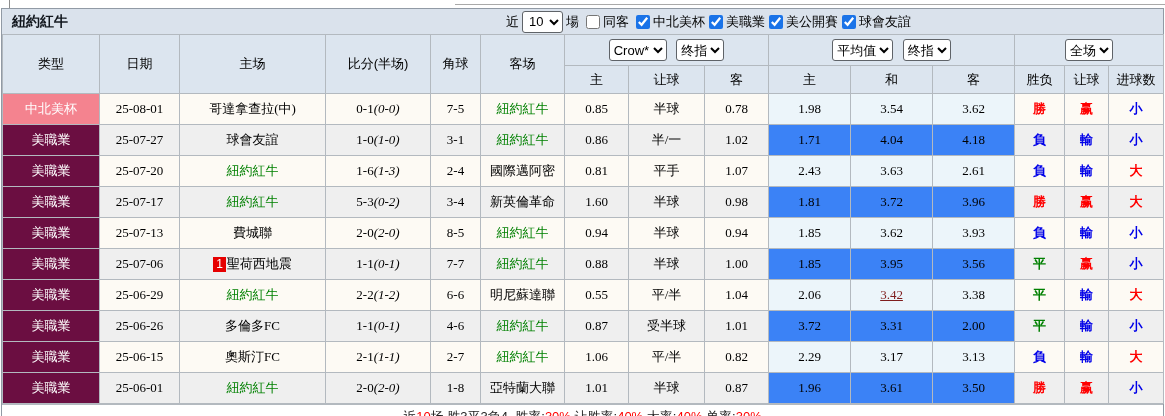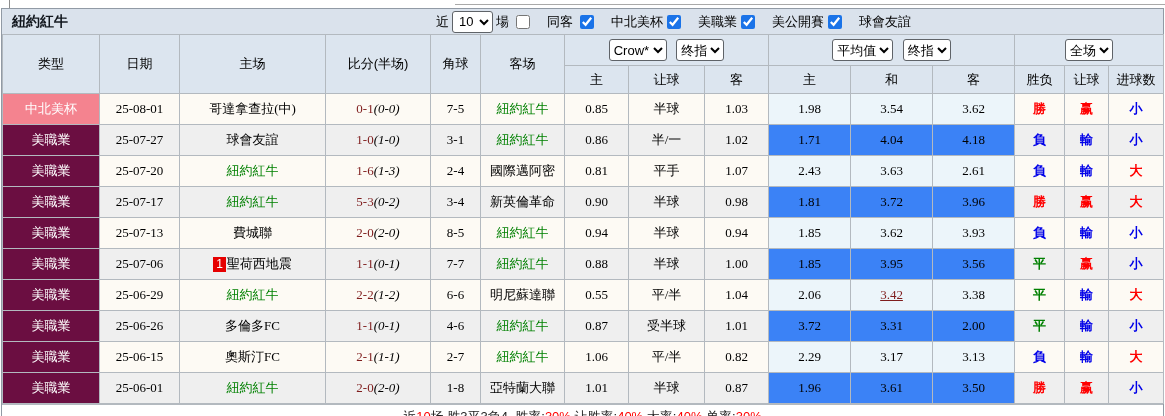--- a/index.html
+++ b/index.html
@@ -9,39 +9,39 @@
   .top-strip{position:relative;height:8px;background:#fff;}
   .top-strip .hline{position:absolute;top:4px;left:455px;right:0;border-top:1px solid #a9a9a9;}
   .top-strip .vtick{position:absolute;top:0;left:9px;height:8px;border-left:1px solid #8d8d8d;}
 
   .panel{width:1161px;margin-left:1px;border:1px solid #919aa5;background:#fff;}
 
   .titlebar{height:25px;background:#dae2ec;display:flex;align-items:center;padding:0 0 0 10px;}
   .titlebar .title{font-weight:bold;font-size:14px;color:#10151c;}
   .controls{margin-left:auto;margin-right:252px;display:flex;align-items:center;gap:3px;font-size:13px;color:#000;}
   .controls select{font-size:13px;height:22px;background:#fff;border:1px solid #5f6368;border-radius:3px;padding:0 2px;font-family:"Liberation Sans",sans-serif;}
-  .controls label{display:inline-flex;align-items:center;gap:16px;cursor:pointer;}
+  .controls label{display:inline-flex;align-items:center;gap:2px;cursor:pointer;}
   input[type=checkbox]{width:14px;height:14px;accent-color:#1a73e8;margin:0 1px 0 4px;}
   .lg-filters{display:inline-flex;align-items:center;}
 
   table{border-collapse:collapse;table-layout:fixed;width:100%;text-align:center;
         font-family:"Liberation Serif","DejaVu Serif",serif;font-size:13px;color:#000;}
   th,td{border:1px solid #b3b9bf;overflow:hidden;white-space:nowrap;}
   thead th{background:#dce5ef;font-weight:normal;font-family:"Liberation Sans",sans-serif;font-size:13px;}
   thead tr.hd-top th{height:28px;}
   thead tr.hd-bot th{height:25px;}
   thead select{font-size:13px;height:22px;background:#fff;border:1px solid #5f6368;border-radius:3px;margin:3px 3px;font-family:"Liberation Sans",sans-serif;}
   tbody td{height:28px;}
   tr.r-odd td{background:#fdfaf4;}
   tr.r-even td{background:#efefef;}
   tr.r-odd td.avg{background:#ecf5fa;}
   tr.r-even td.avg{background:#3b82f6;}
   td.type{color:#fff;font-family:"Liberation Sans",sans-serif;font-size:13px;}
   .team-green{color:#008000;}
-  .score-main{color:#7f1d1d;}
+  .score-main{color:#000000;}
   .score-half{color:#000;font-style:italic;}
   .rank-badge{display:inline-block;background:#e60000;color:#fff;font-size:12px;line-height:15px;
               padding:0 3px;margin-right:1px;font-family:"Liberation Sans",sans-serif;}
   .c-red{color:#ff0000;font-weight:bold;}
   .c-blue{color:#0000e8;font-weight:bold;}
   .c-green{color:#008000;font-weight:bold;}
   .odds-link{color:#7f1d1d;text-decoration:underline;cursor:pointer;}
 
   .summary{height:23px;line-height:23px;text-align:center;font-size:13px;border-top:1px solid #b3b9bf;background:#fff;}
   .seg-red{color:#ff0000;}
@@ -131,21 +131,21 @@
     <tbody>
         <tr class="r-odd">
           <td class="type" style="background: rgb(244, 131, 143);">中北美杯</td>
           <td>25-08-01</td>
           <td>哥達拿查拉(中)</td>
           <td><span class="score-main">0-1</span><span class="score-half">(0-0)</span></td>
           <td>7-5</td>
           <td class="team-green">紐約紅牛</td>
           <td>0.85</td>
           <td>半球</td>
-          <td>1.03</td>
+          <td>0.78</td>
           <td class="avg">1.98</td>
           <td class="avg">3.54</td>
           <td class="avg">3.62</td>
           <td class="c-red">勝</td>
           <td class="c-red">赢</td>
           <td class="c-blue">小</td>
         </tr>
         <tr class="r-even">
           <td class="type" style="background: rgb(107, 14, 65);">美職業</td>
           <td>25-07-27</td>
@@ -180,21 +180,21 @@
           <td class="c-blue">輸</td>
           <td class="c-red">大</td>
         </tr>
         <tr class="r-even">
           <td class="type" style="background: rgb(107, 14, 65);">美職業</td>
           <td>25-07-17</td>
           <td class="team-green">紐約紅牛</td>
           <td><span class="score-main">5-3</span><span class="score-half">(0-2)</span></td>
           <td>3-4</td>
           <td>新英倫革命</td>
-          <td>0.90</td>
+          <td>1.60</td>
           <td>半球</td>
           <td>0.98</td>
           <td class="avg">1.81</td>
           <td class="avg">3.72</td>
           <td class="avg">3.96</td>
           <td class="c-red">勝</td>
           <td class="c-red">赢</td>
           <td class="c-red">大</td>
         </tr>
         <tr class="r-odd">

